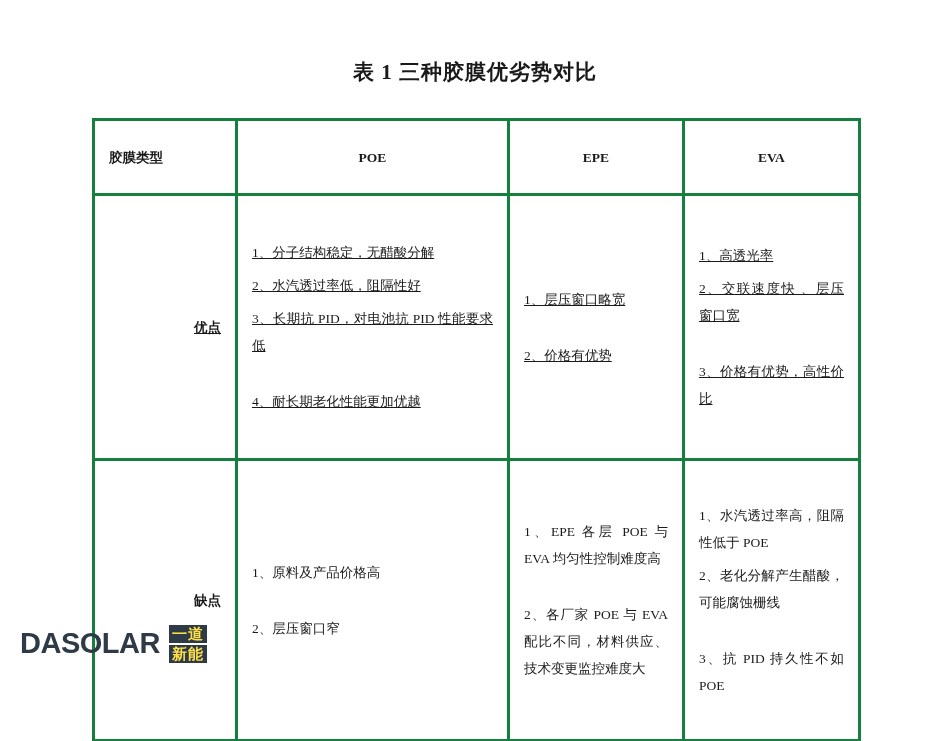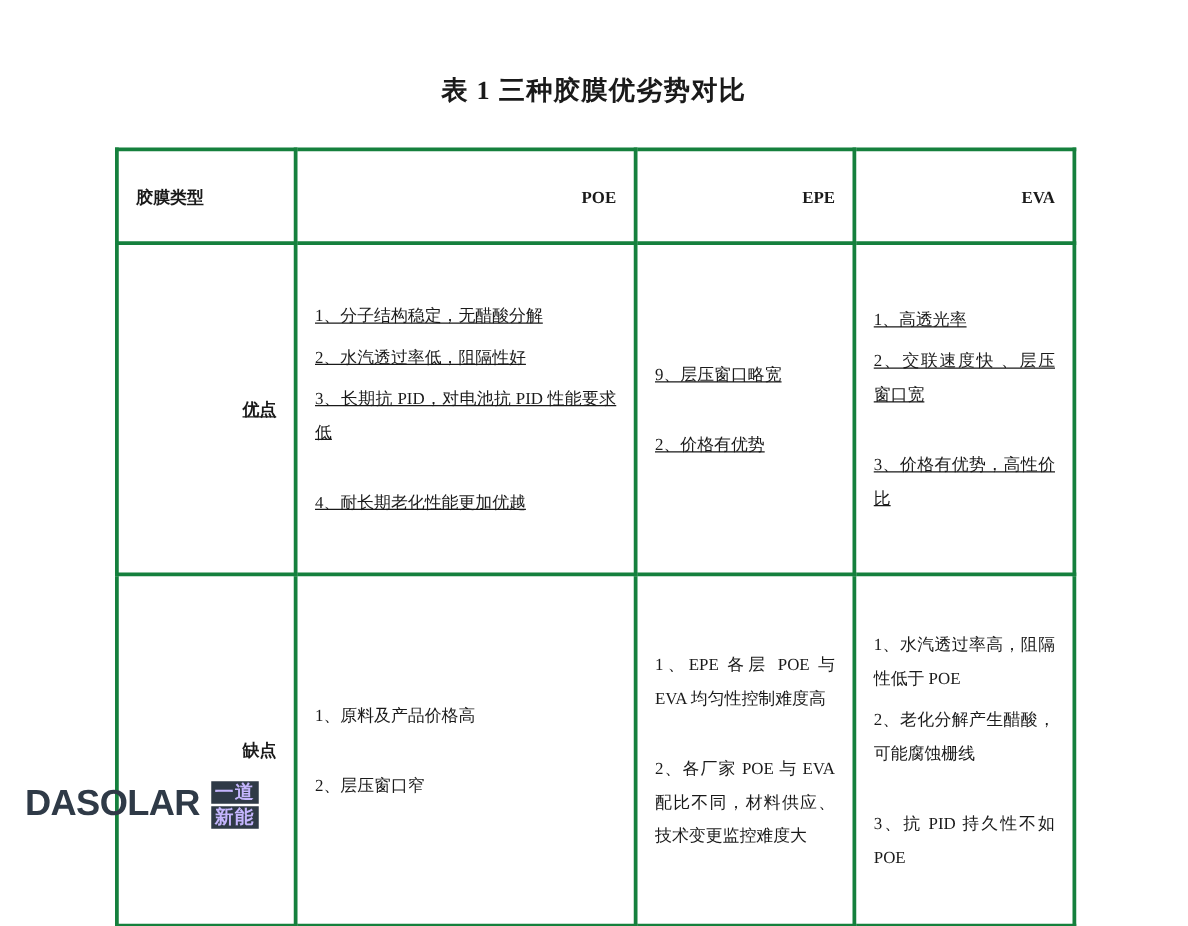--- a/index.html
+++ b/index.html
@@ -44,21 +44,21 @@
     vertical-align: middle;
     padding: 10px 14px;
     font-size: 13.5px;
     line-height: 2.0;
     font-family: "Liberation Serif", "DejaVu Serif", serif;
     color: #1a1a1a;
   }
   table.cmp thead td {
     height: 60px;
     font-weight: bold;
-    text-align: right;
+    text-align: center;
     padding: 6px 14px;
     font-size: 13.5px;
   }
   table.cmp thead td.first {
     text-align: left;
     padding-left: 14px;
   }
   td.rowhead {
     font-weight: bold;
     text-align: right;
@@ -105,21 +105,21 @@
     text-align: right;
   }
   .logo-cn {
     display: flex;
     flex-direction: column;
     justify-content: center;
     line-height: 1.08;
     font-family: "Liberation Sans", "DejaVu Sans", sans-serif;
     font-size: 15px;
     font-weight: bold;
-    color: #c4b5fd;
+    color: #fde047;
   }
   .logo-cn span {
     background: #2f3a47;
     padding: 1px 3px;
     display: block;
     letter-spacing: 1px;
   }
   .logo-cn span:first-child { margin-bottom: 2px; }
 </style>
 </head>
@@ -150,21 +150,21 @@
         <td class="body-cell">
           <div class="cell-lines">
             <p>1、分子结构稳定，无醋酸分解</p>
             <p>2、水汽透过率低，阻隔性好</p>
             <p>3、长期抗 PID，对电池抗 PID 性能要求低</p>
             <p>4、耐长期老化性能更加优越</p>
           </div>
         </td>
         <td class="body-cell">
           <div class="cell-lines">
-            <p>9、层压窗口略宽</p>
+            <p>1、层压窗口略宽</p>
             <p>2、价格有优势</p>
           </div>
         </td>
         <td class="body-cell">
           <div class="cell-lines">
             <p>1、高透光率</p>
             <p>2、交联速度快 、层压窗口宽</p>
             <p>3、价格有优势，高性价比</p>
           </div>
         </td>

